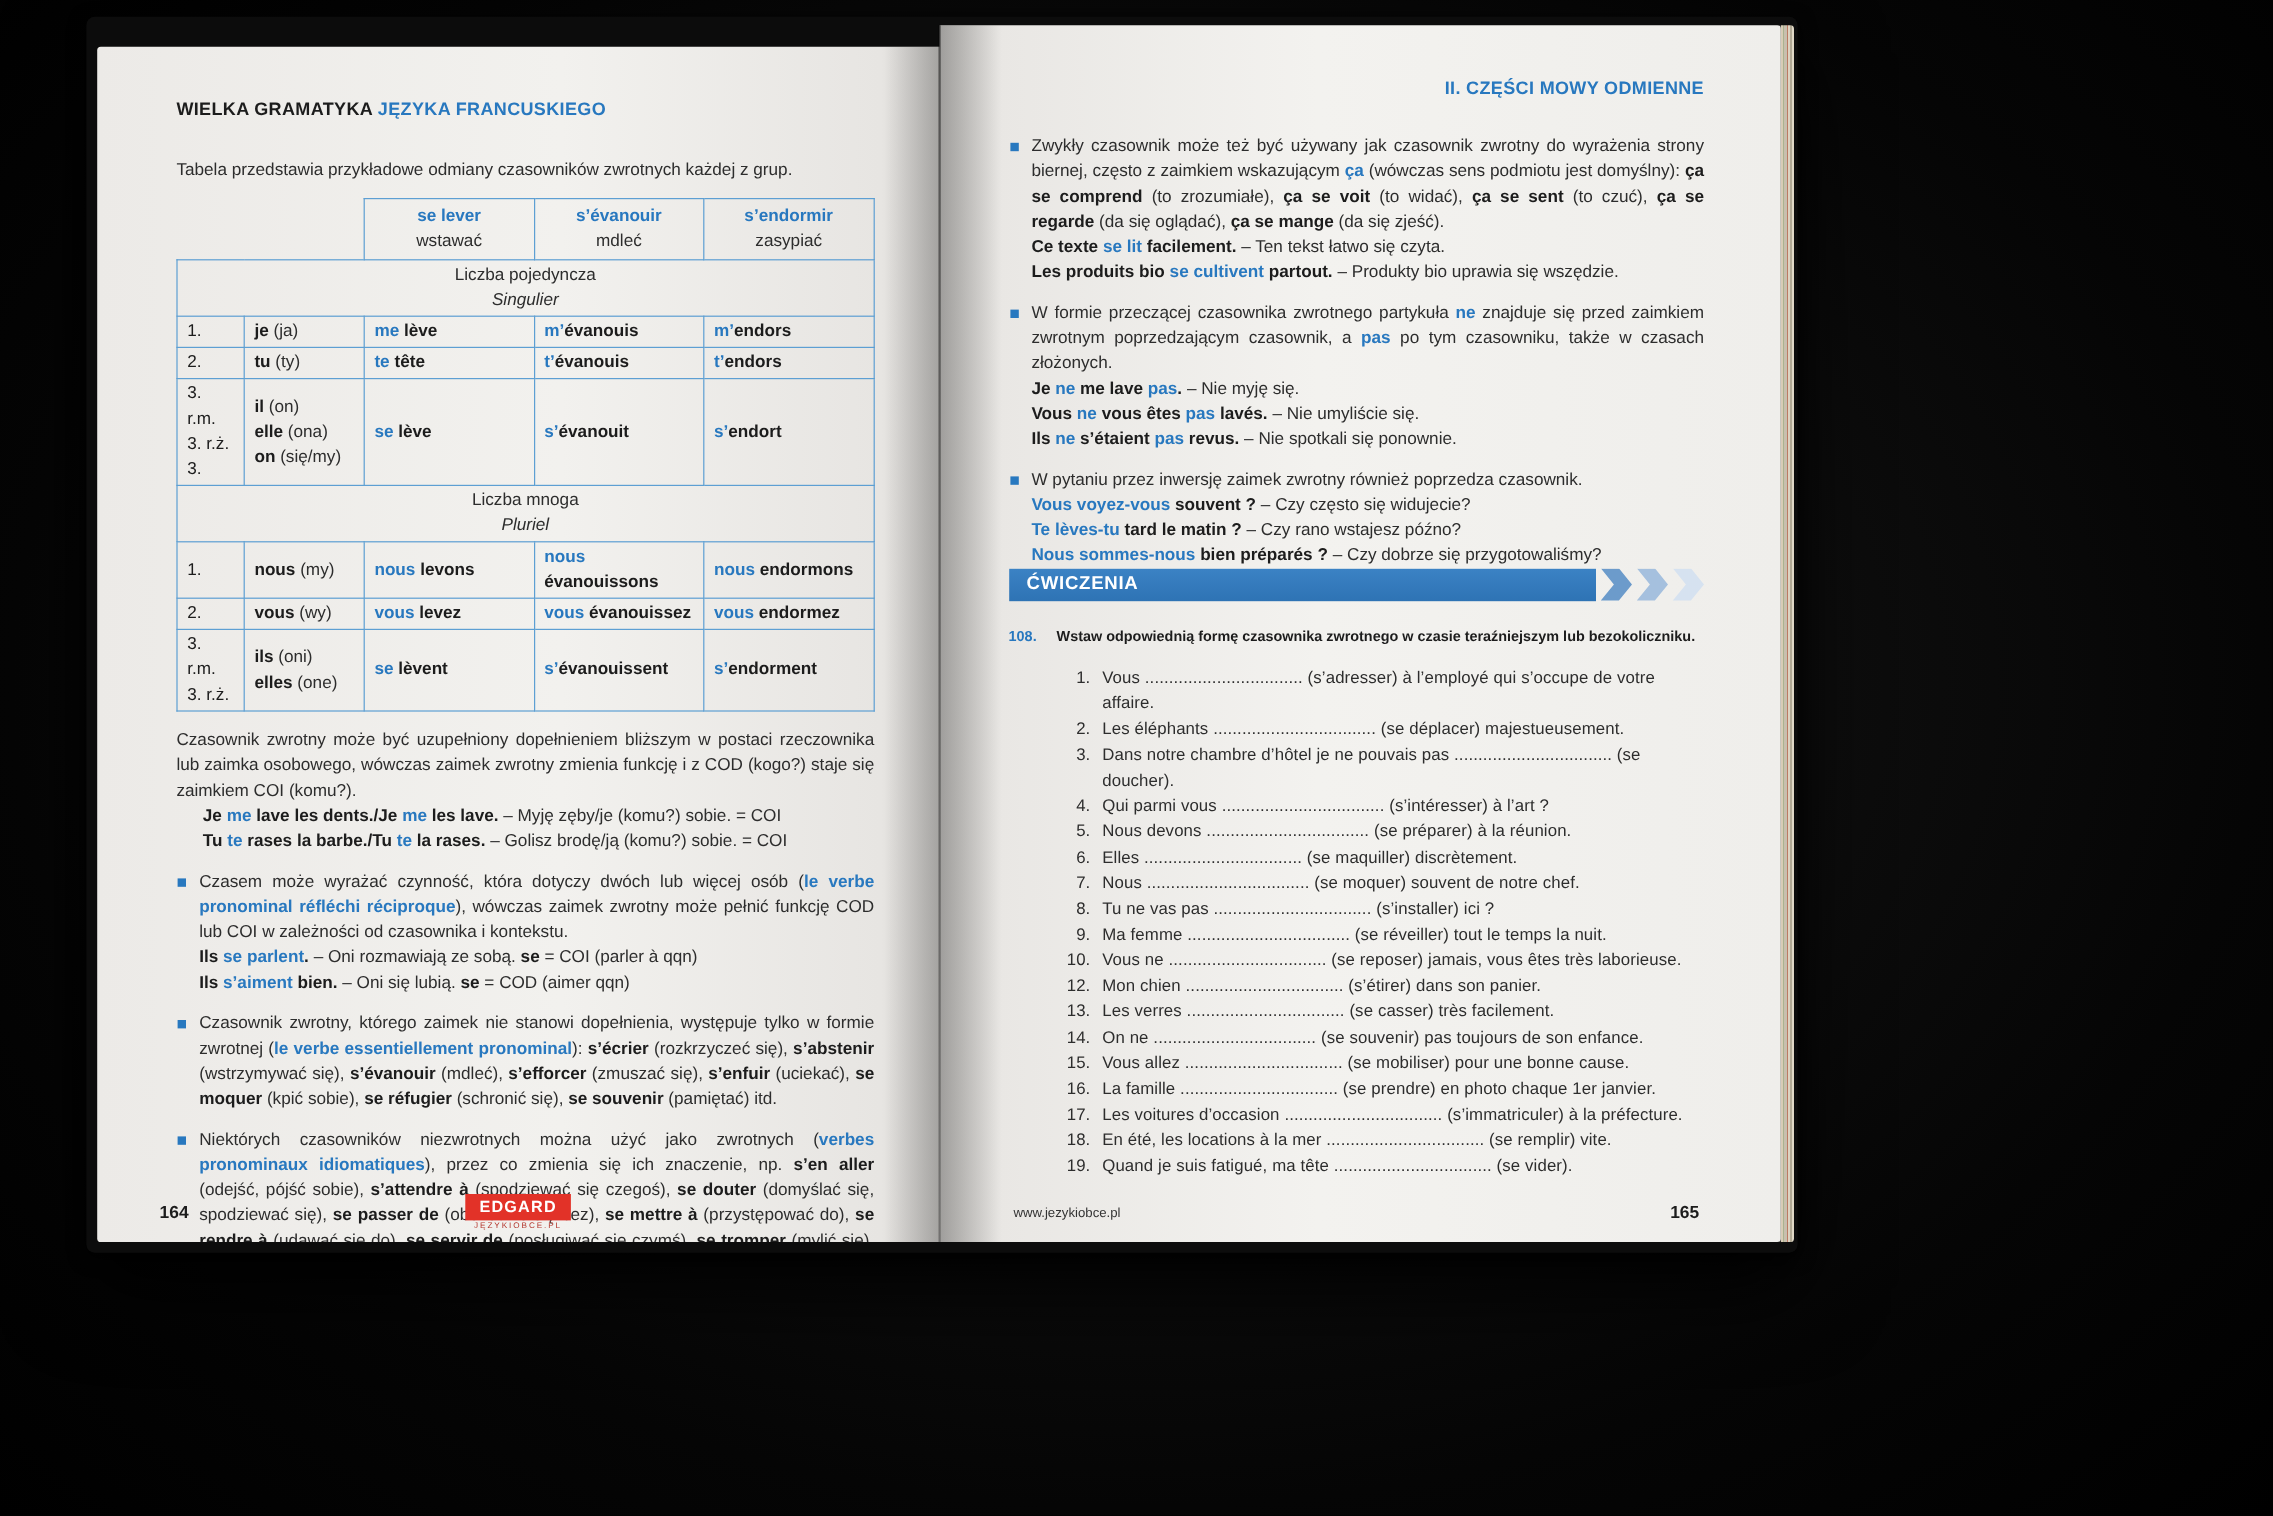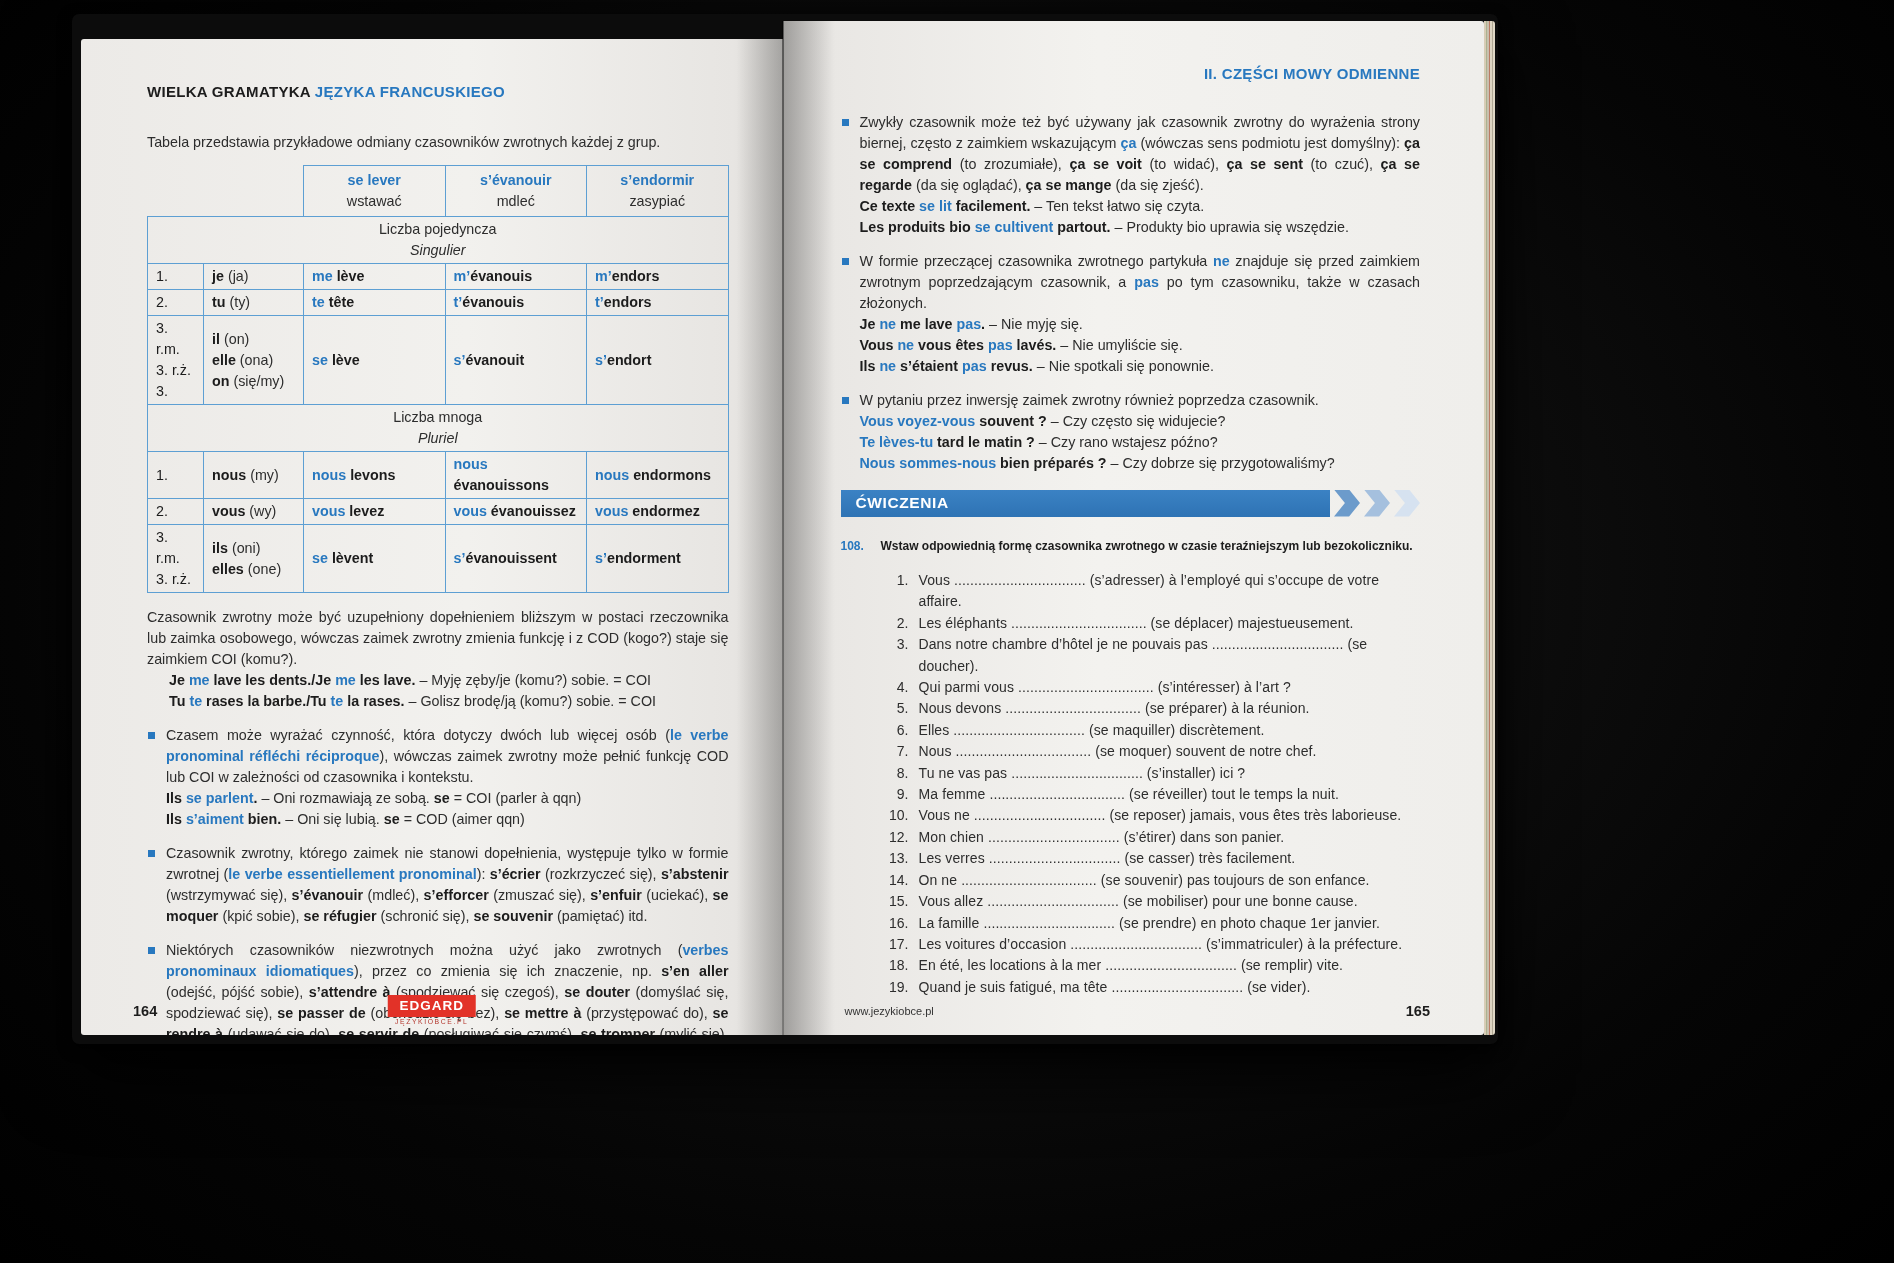--- a/index.html
+++ b/index.html
@@ -40,36 +40,36 @@
   .w-num{width:56px;} .w-pron{width:100px;}
 
   .para{margin-top:14px;font-size:14.3px;line-height:21px;color:#2d2d2d;text-align:justify;}
   .ex-line{margin-left:22px;font-size:14.3px;line-height:21px;}
   .bullet{margin-top:13px;display:flex;}
   .sq{flex:none;width:7px;height:7px;background:#2878bf;margin:7px 11px 0 1px;}
   .bullet-body{flex:1;min-width:0;}
   .bullet-text{font-size:14.3px;line-height:21px;text-align:justify;color:#2d2d2d;}
   .bullet .ex-line{margin-left:0;}
 
-  .banner{margin-top:20px;display:flex;align-items:center;height:18px;}
+  .banner{margin-top:4px;display:flex;align-items:center;height:18px;}
   .banner-bar{flex:1;height:27px;background:linear-gradient(to bottom,#3b82c4,#2e73b4);color:#fff;display:flex;align-items:center;padding:0 15px;font-weight:700;font-size:15.5px;letter-spacing:.6px;}
   .chev{height:27px;width:26px;margin-left:4px;clip-path:polygon(0 0,58% 0,100% 50%,58% 100%,0 100%,42% 50%);}
   .c1{background:#6c9bcb;} .c2{background:#a5c0de;} .c3{background:#d6e2f0;}
 
   .ex-head{margin-top:24px;display:flex;font-size:12px;line-height:21px;}
   .ex-head-no{flex:none;width:40px;font-weight:700;color:#2878bf;}
   .ex-head-title{font-weight:700;color:#1c1c1c;}
   .ex-list{margin:13px 0 0 40px;}
   .ex-item{display:flex;font-size:14px;line-height:21.4px;color:#2d2d2d;}
   .ex-no{flex:none;width:28px;text-align:right;margin-right:10px;}
   .ex-text{flex:1;letter-spacing:.1px;}
 
   .pageno{position:absolute;bottom:16px;font-size:14.5px;font-weight:700;color:#1c1c1c;}
   .pageno-left{left:52px;}
-  .pageno-right{right:54px;text-align:center;}
+  .pageno-right{right:68px;text-align:center;}
   .footer-url{position:absolute;bottom:18px;left:62px;font-size:11px;color:#333;}
   .logo{position:absolute;bottom:10px;left:50%;transform:translateX(-50%);text-align:center;}
   .logo-box{background:#e23228;color:#fff;font-weight:700;font-size:13.5px;letter-spacing:1px;padding:3px 12px 4px;display:inline-block;}
   .logo-sub{font-size:6.8px;letter-spacing:1.6px;color:#b3352c;margin-top:1px;}
   .spine-line{position:absolute;left:50%;top:0;bottom:0;width:2px;background:linear-gradient(to bottom,rgba(0,0,0,.45),rgba(0,0,0,.25));transform:translateX(-1px);}
 </style>
 </head>
 <body>
 
 <div class="scene">

